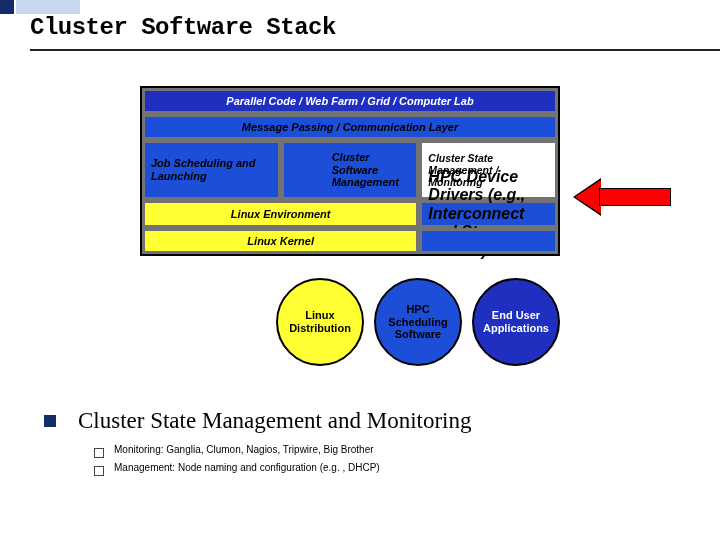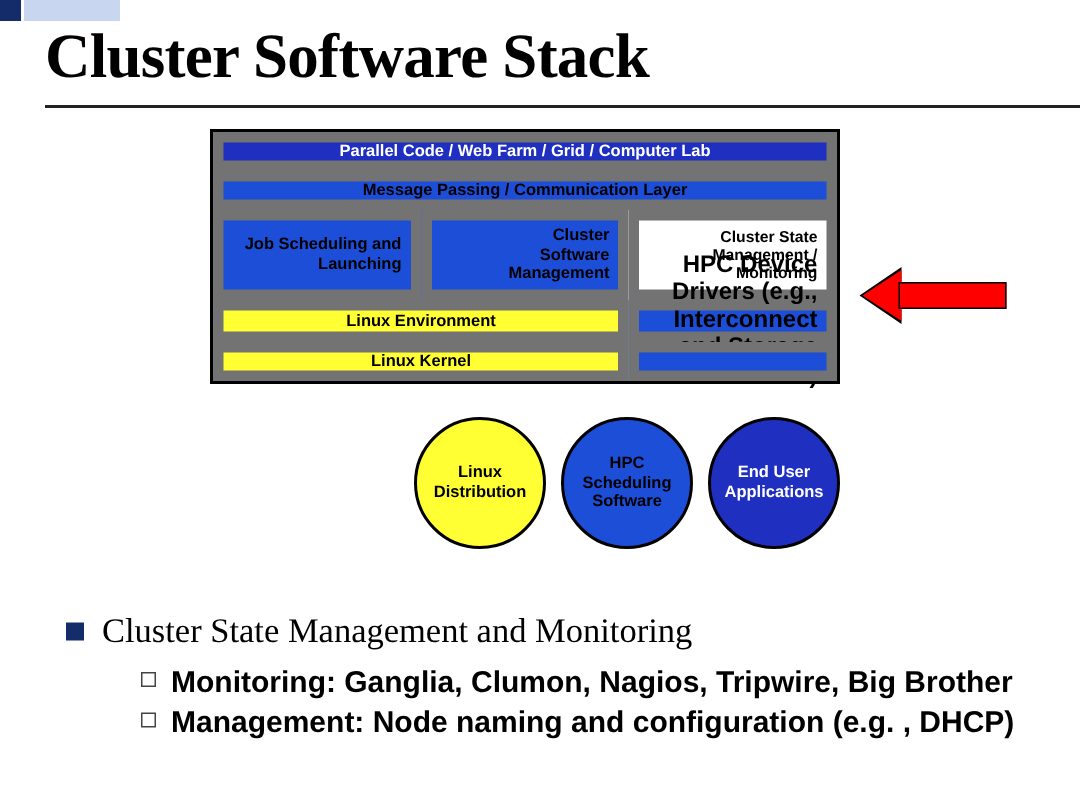--- a/index.html
+++ b/index.html
@@ -1,24 +1,24 @@
 <!DOCTYPE html>
 <html><head>
 <meta charset="utf-8">
 <style>
   * { box-sizing: border-box; margin: 0; padding: 0; }
   html, body { width: 720px; height: 540px; background: #fff; font-family: Arial, Helvetica, sans-serif; }
   .slide { width: 720px; height: 540px; position: relative; padding: 14px 0 0 0; }
   .title-wrap { padding: 0 0 6px 30px; }
-  .title { font-size: 42px; font-weight: 900; letter-spacing: -0.5px; color: #000; font-family: Liberation Serif, serif; }
+  .title { font-size: 24px; font-weight: 900; letter-spacing: -0.5px; color: #000; font-family: Liberation Mono, monospace; }
   .hr { border: none; border-top: 2px solid #222; margin: 8px 0 0 0; }
   .diagram { position: absolute; left: 140px; top: 86px; width: 420px; }
   .stack { border: 2px solid #000; }
   .row { display: flex; }
-  .cell { border: 7px solid #737373; display: flex; align-items: center; justify-content: center; text-align: right; font-size: 11px; font-weight: 700; padding: 4px 6px; line-height: 1.15; }
+  .cell { border: 3px solid #737373; display: flex; align-items: center; justify-content: center; text-align: left; font-size: 11px; font-weight: 700; padding: 4px 6px; line-height: 1.15; font-style: italic; }
   .blue { background: #1f2fbf; color: #fff; }
   .green { background: #1d4ed8; color: #000; }
   .yellow { background: #ffff33; color: #000; }
   .white { background: #fff; color: #000; }
   .r1 .cell { height: 26px; width: 100%; }
   .r2 .cell { height: 26px; width: 100%; }
   .r3 .cell { height: 60px; }
   .r3 .c1 { width: 33.33%; }
   .r3 .c2 { width: 33.34%; padding-left: 48px; }
   .r3 .c3 { width: 33.33%; font-size: 10.5px; }
@@ -28,27 +28,27 @@
   .r5 .cell { height: 26px; }
   .r5 .c1 { width: 66.67%; }
   .r5 .c2 { width: 33.33%; }
   .circles { display: flex; justify-content: flex-end; margin-top: 22px; gap: 10px; }
   .circle { width: 88px; height: 88px; border-radius: 50%; border: 2px solid #000; display: flex; align-items: center; justify-content: center; text-align: center; font-size: 11px; font-weight: 700; line-height: 1.15; padding: 6px; }
   .arrow { position: absolute; left: 575px; top: 180px; width: 96px; height: 34px; }
   .arrow-body { position: absolute; left: 24px; top: 8px; width: 72px; height: 18px; background: #ff0000; border: 1.5px solid #000; }
   .arrow-head { position: absolute; left: 0; top: 0; width: 0; height: 0; border-top: 17px solid transparent; border-bottom: 17px solid transparent; border-right: 26px solid #ff0000; }
   .arrow-head-border { position: absolute; left: -2px; top: -2px; width: 0; height: 0; border-top: 19px solid transparent; border-bottom: 19px solid transparent; border-right: 28px solid #000; }
   .body-text { position: absolute; left: 44px; top: 408px; right: 30px; }
-  .bullet-l1 { display: flex; align-items: flex-start; gap: 12px; margin-bottom: 10px; }
+  .bullet-l1 { display: flex; align-items: flex-start; gap: 22px; margin-bottom: 10px; }
   .sq { width: 12px; height: 12px; background: #152c6b; flex: 0 0 12px; margin-top: 7px; }
   .l1-text { font-family: 'Times New Roman', Times, serif; font-size: 23px; color: #000; }
   .sub-bullets { margin-left: 50px; margin-top: 4px; }
   .bullet-l2 { display: flex; align-items: flex-start; gap: 10px; margin-bottom: 4px; }
   .hollow { width: 10px; height: 10px; border: 1.5px solid #444; flex: 0 0 10px; margin-top: 4px; }
-  .l2-text { font-family: Arial, Helvetica, sans-serif; font-size: 20px; font-weight: 700; color: #000; }
+  .l2-text { font-family: Arial, Helvetica, sans-serif; font-size: 10px; font-weight: 400; color: #000; }
   .accent-top { position: absolute; left: 0; top: 0; width: 14px; height: 14px; background: #152c6b; }
   .accent-top2 { position: absolute; left: 16px; top: 0; width: 64px; height: 14px; background: #c9d6f0; }
 </style>
 </head>
 <body>
 
 <div class="slide">
   <div class="accent-top"></div>
   <div class="accent-top2"></div>
 

